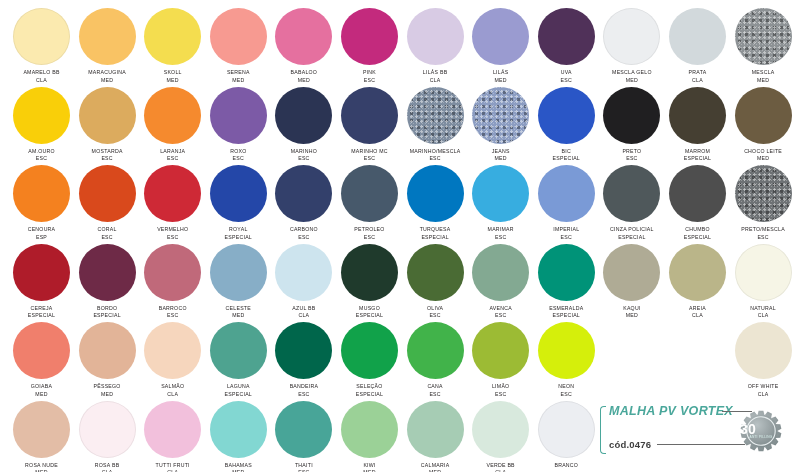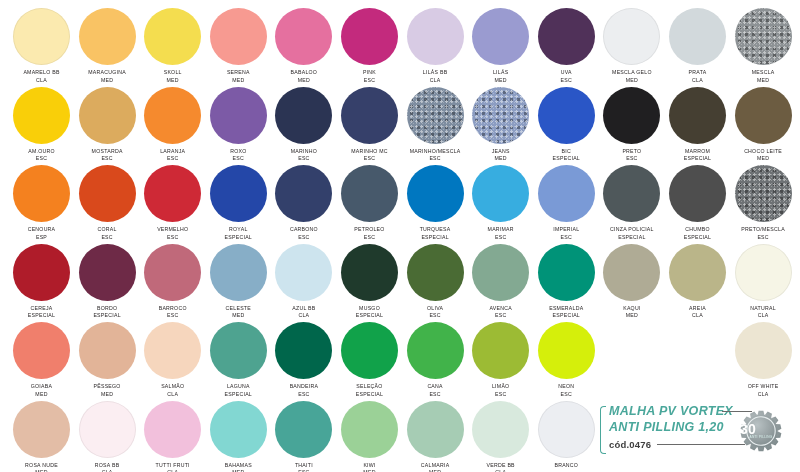--- a/index.html
+++ b/index.html
@@ -462,21 +462,20 @@
       </div>
       <div class="swatch" style="left: 533.3px; top: 400.5px;">
         <div class="disc bordered" style="background: rgb(236, 238, 242);"></div>
         <div class="lbl">BRANCO</div>
       </div>
     </div>
 
   <div id="brand">
     <div class="bracket"></div>
     <div class="l1">MALHA PV  VORTEX</div>
-    <div class="l2">ANTI PILLING 1,20</div>
     <div class="l3">cód.0476</div>
     <div class="rule-top"></div>
     <div class="rule-bot"></div>
     <div id="badge">
       <svg width="42" height="42" viewBox="0 0 42 42" aria-hidden="true">
         <defs>
           <radialGradient id="bgGrad" cx="38%" cy="32%" r="72%">
             <stop offset="0%" stop-color="#b9c2c4"></stop>
             <stop offset="60%" stop-color="#97a1a3"></stop>
             <stop offset="100%" stop-color="#7e8a8c"></stop>

